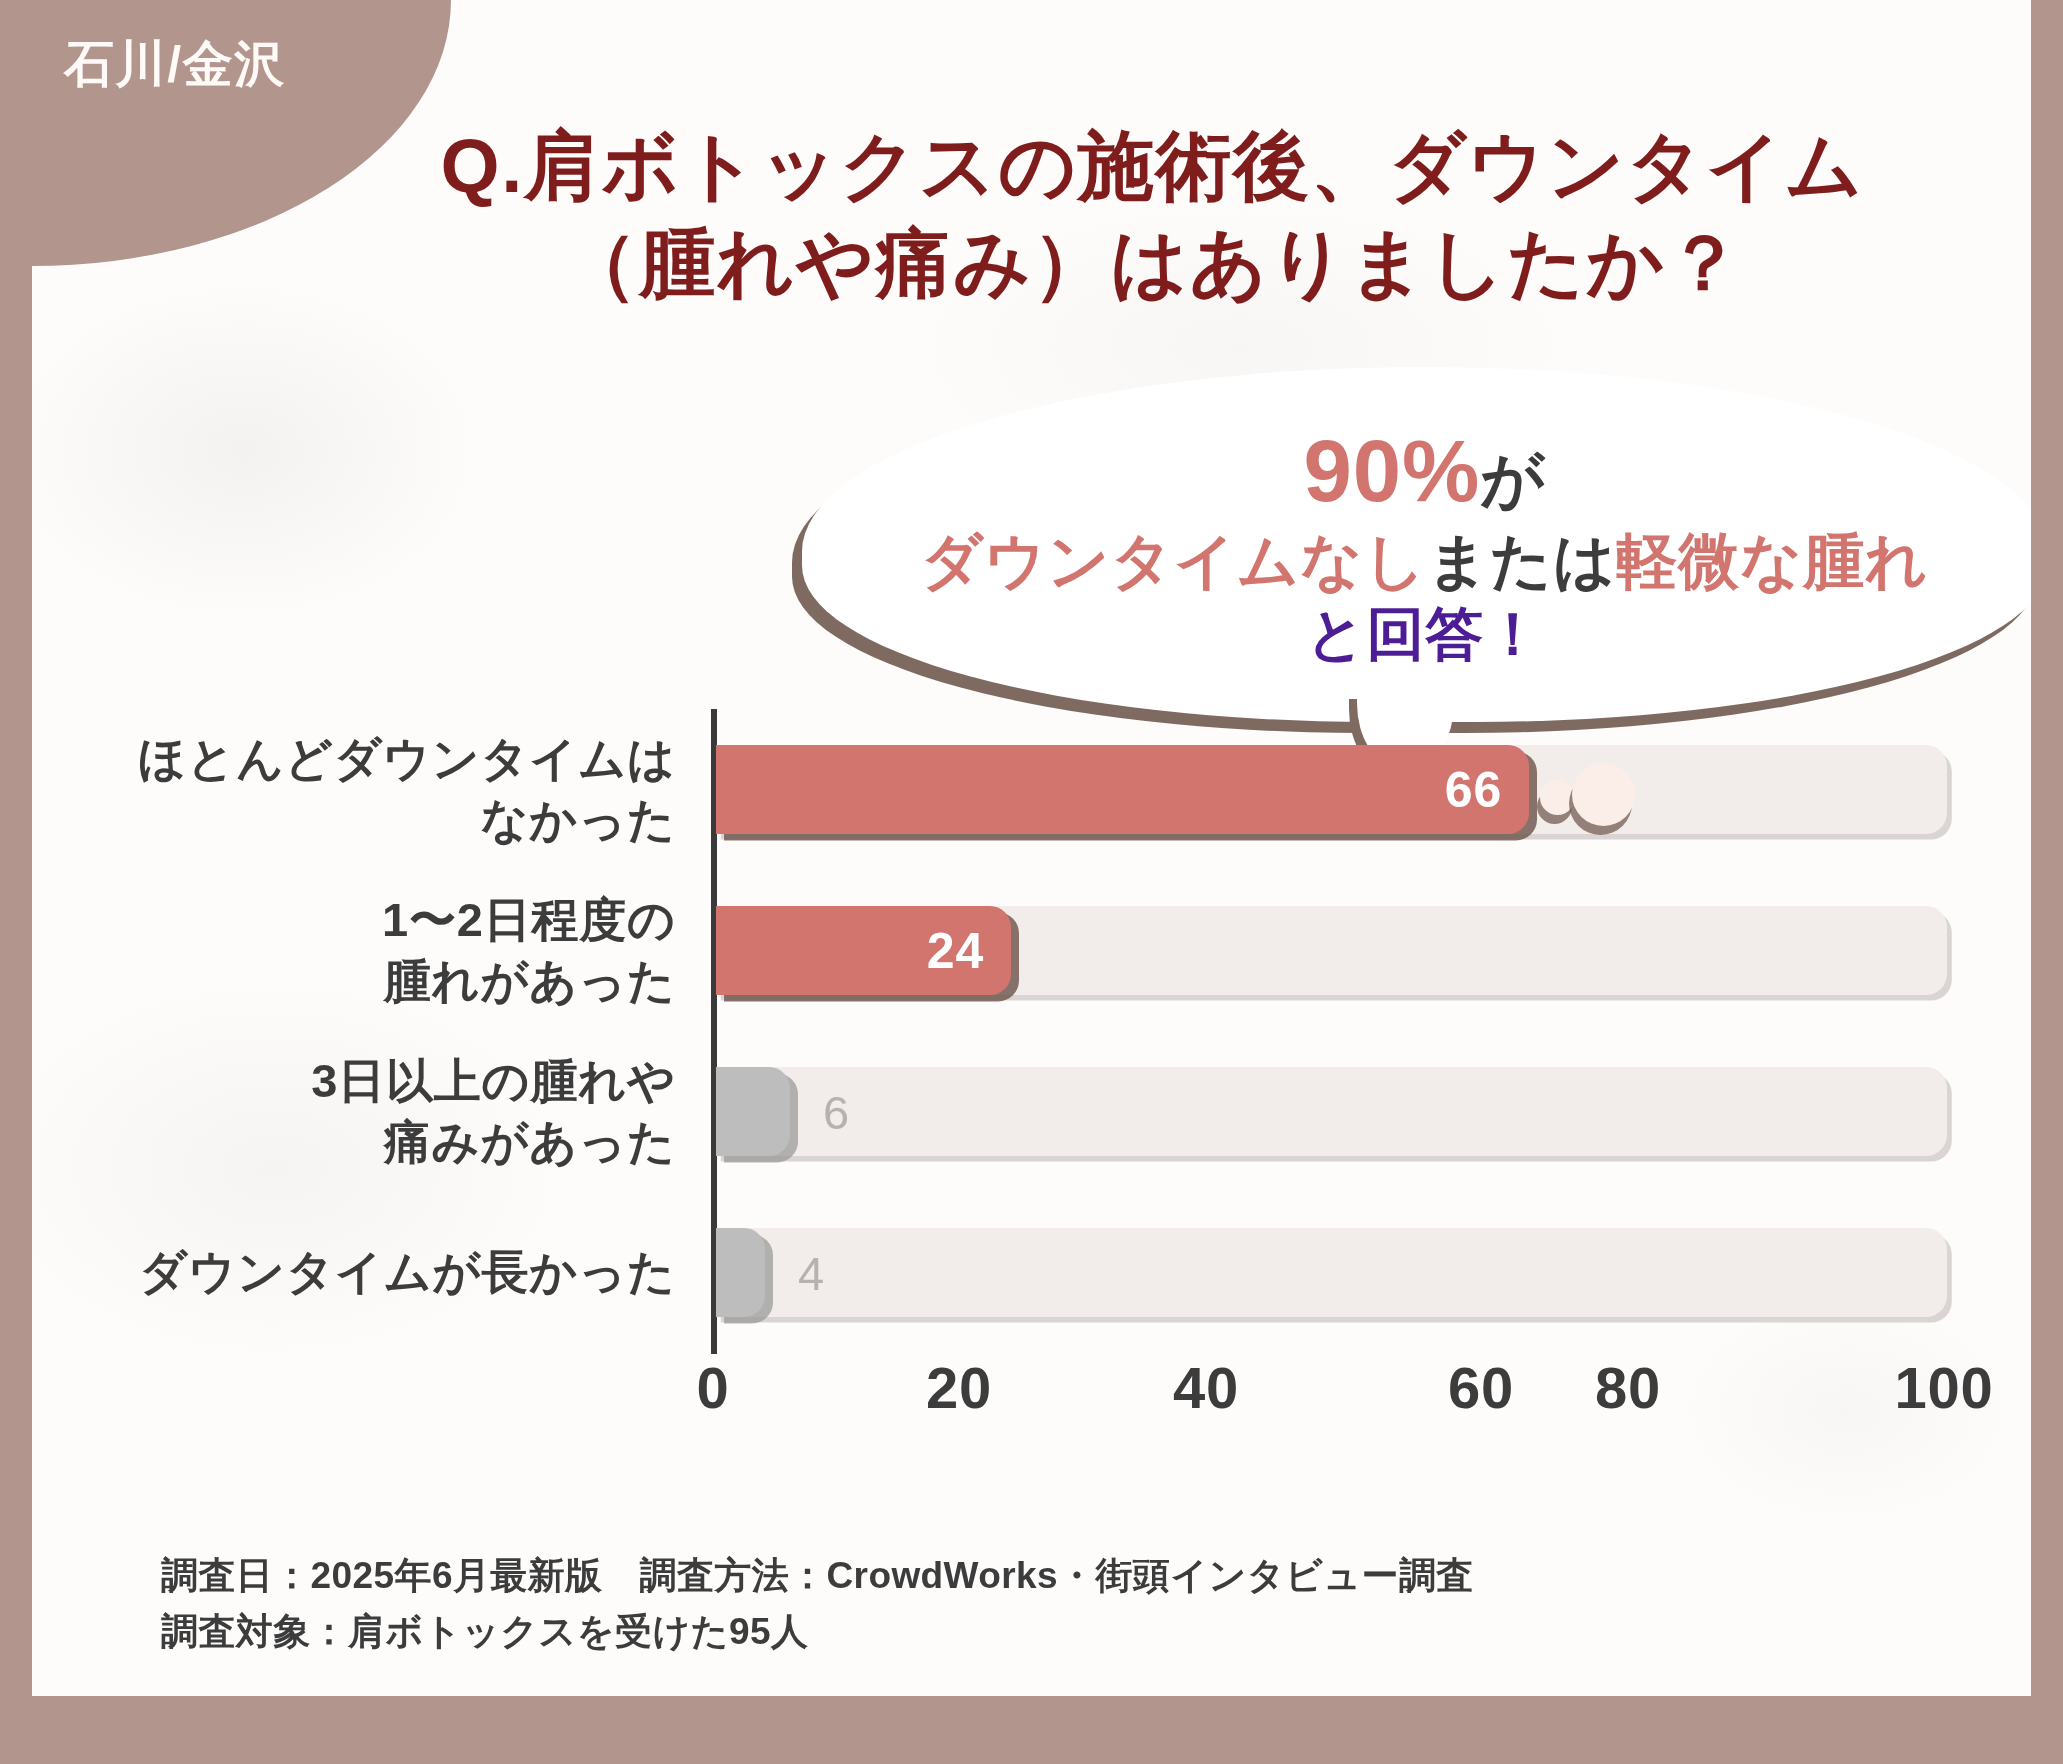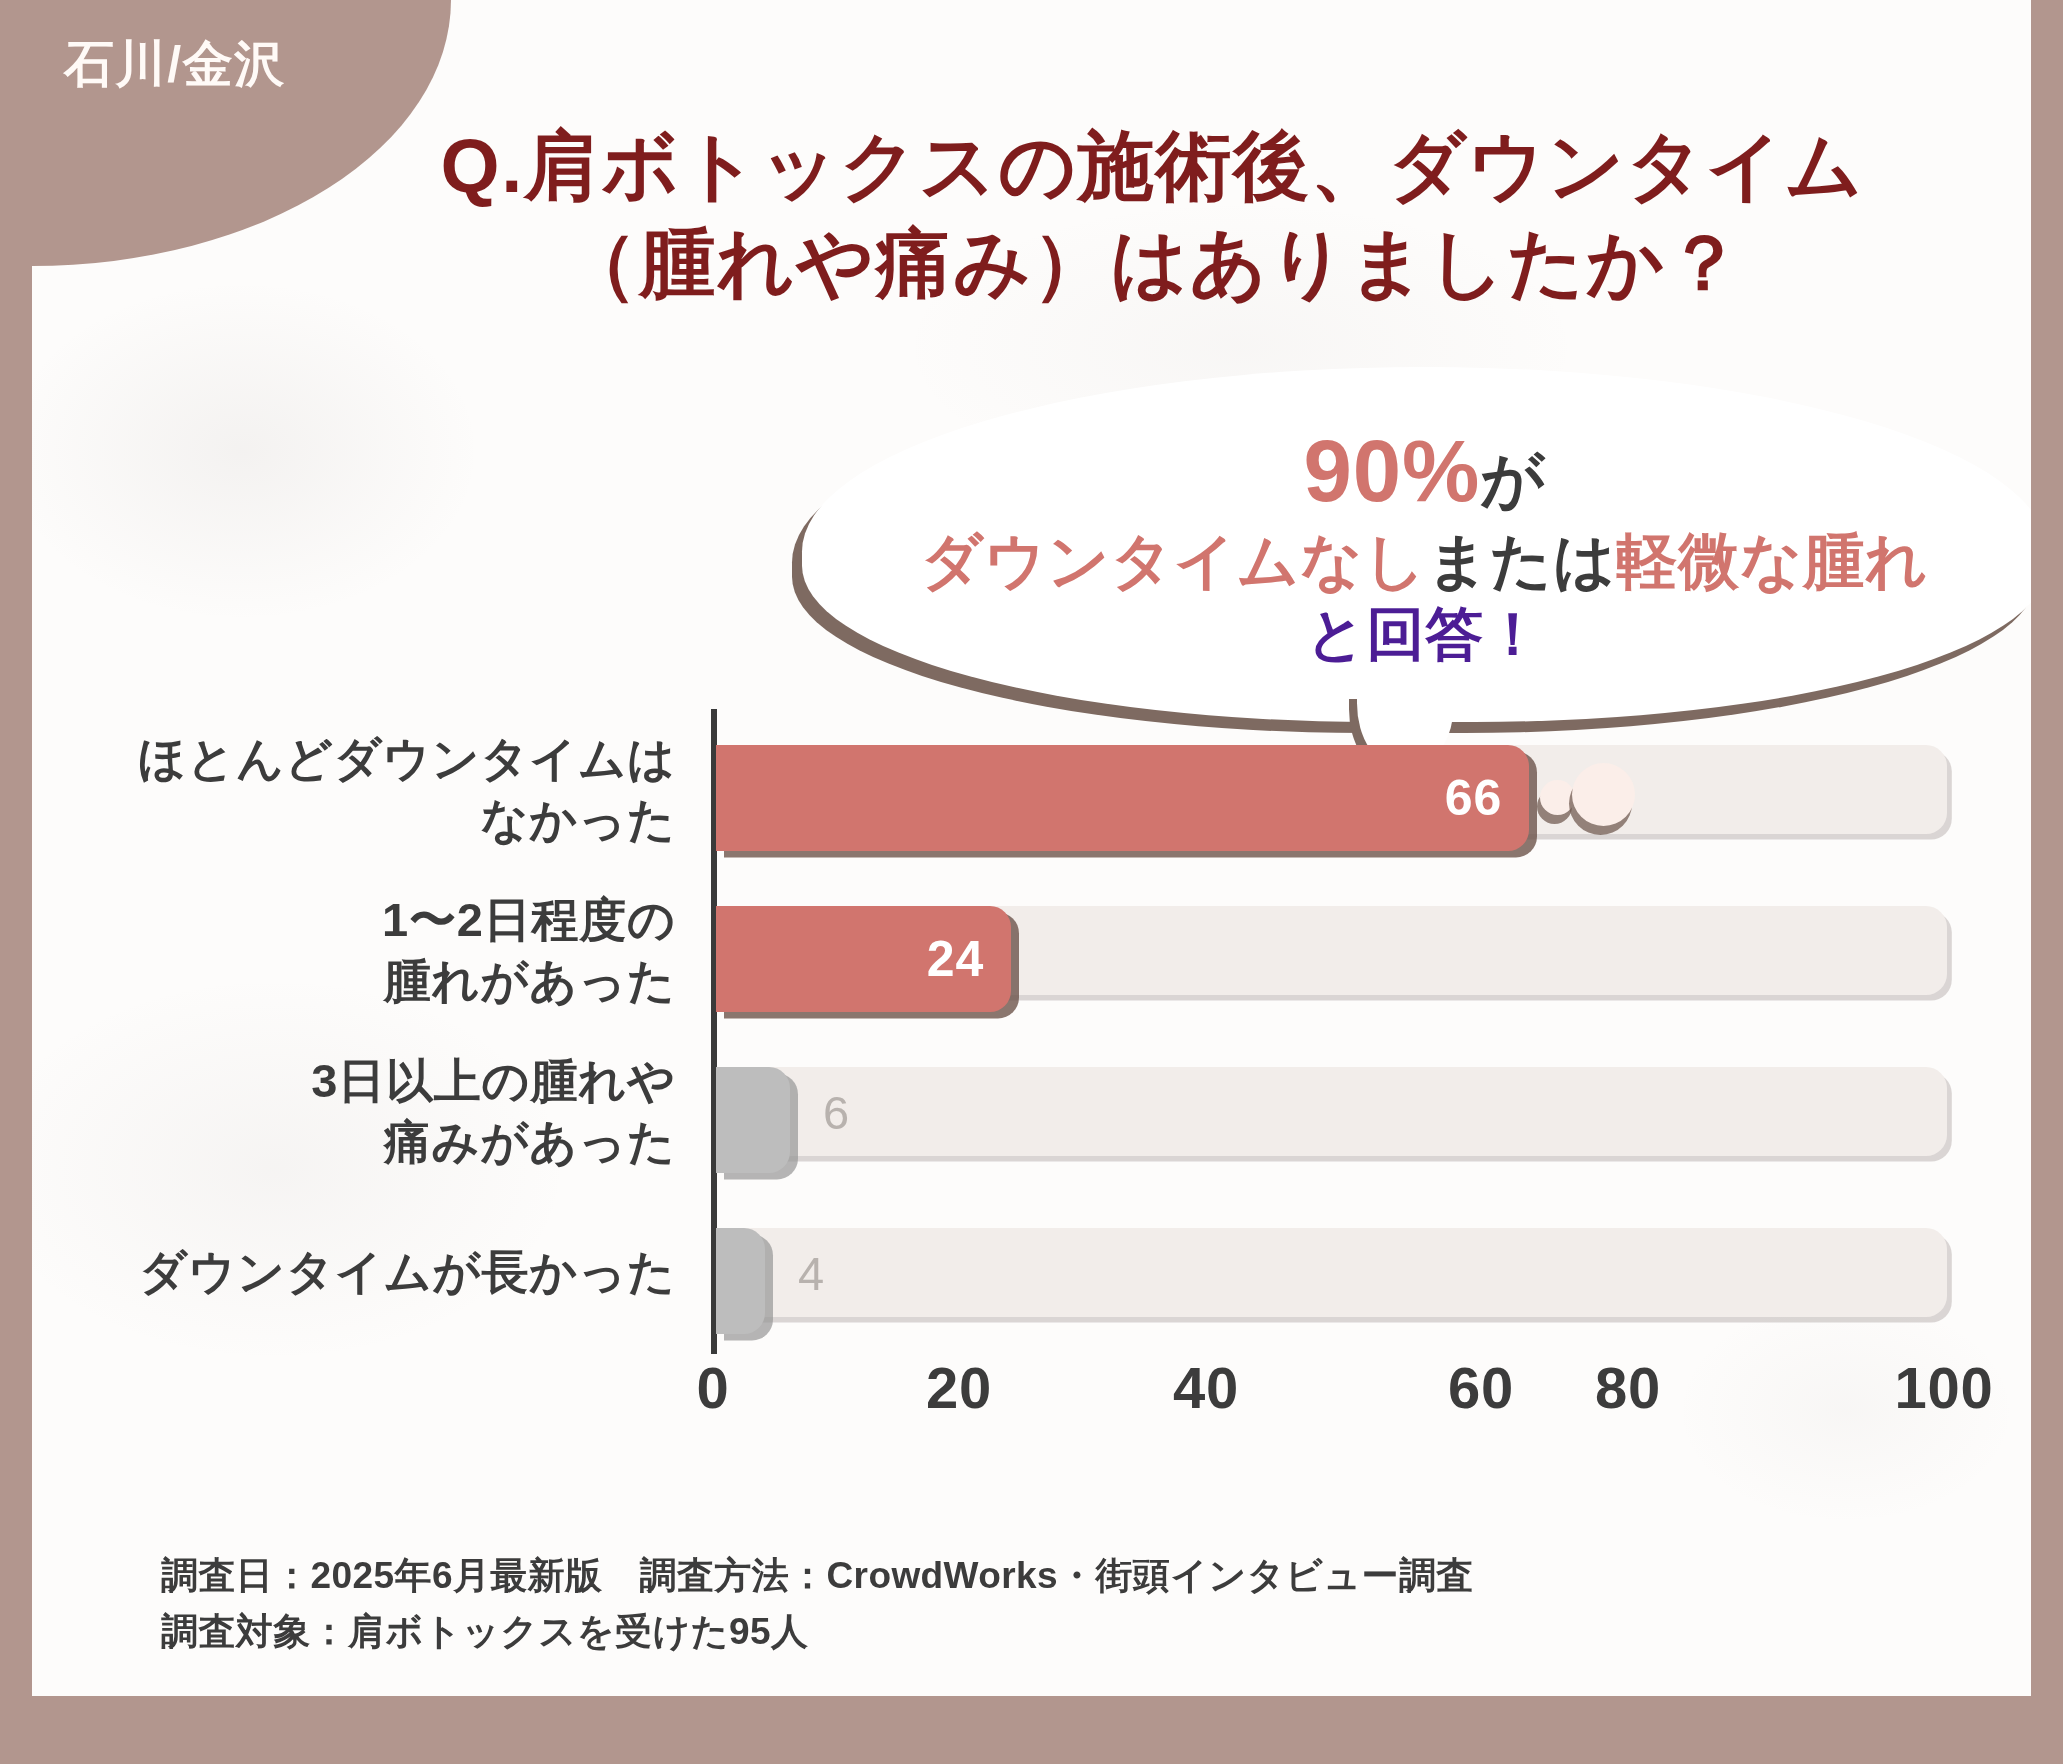--- a/index.html
+++ b/index.html
@@ -96,21 +96,21 @@
     display:flex;flex-direction:column;align-items:flex-end;justify-content:center;
     text-align:right;color:#3c3c3c;font-size:47px;font-weight:600;line-height:1.28;
     letter-spacing:0.8px;padding-right:21px;box-sizing:border-box;
   }
   .track{
     position:absolute;left:684px;top:36px;height:89px;width:1231px;
     background:#f2edea;border-radius:0 21px 21px 0;
     box-shadow:4.8px 5.6px 0 rgba(175,167,163,.45);
   }
   .bar{
-    position:absolute;left:684px;top:36px;height:106px;
+    position:absolute;left:684px;top:36px;height:89px;
     border-radius:0 21px 21px 0;
   }
   .bar.coral{background:#d1756e;box-shadow:8px 6.4px 0 rgba(105,80,70,.78);}
   .bar.gray{background:#bdbdbd;box-shadow:8px 6.4px 0 rgba(150,150,150,.7);}
   .bar-val-in{
     position:absolute;right:27px;top:50%;transform:translateY(-50%);
     color:#ffffff;font-size:50px;font-weight:600;letter-spacing:0.8px;
   }
   .bar-val-out{
     position:absolute;top:50%;transform:translateY(-50%);

